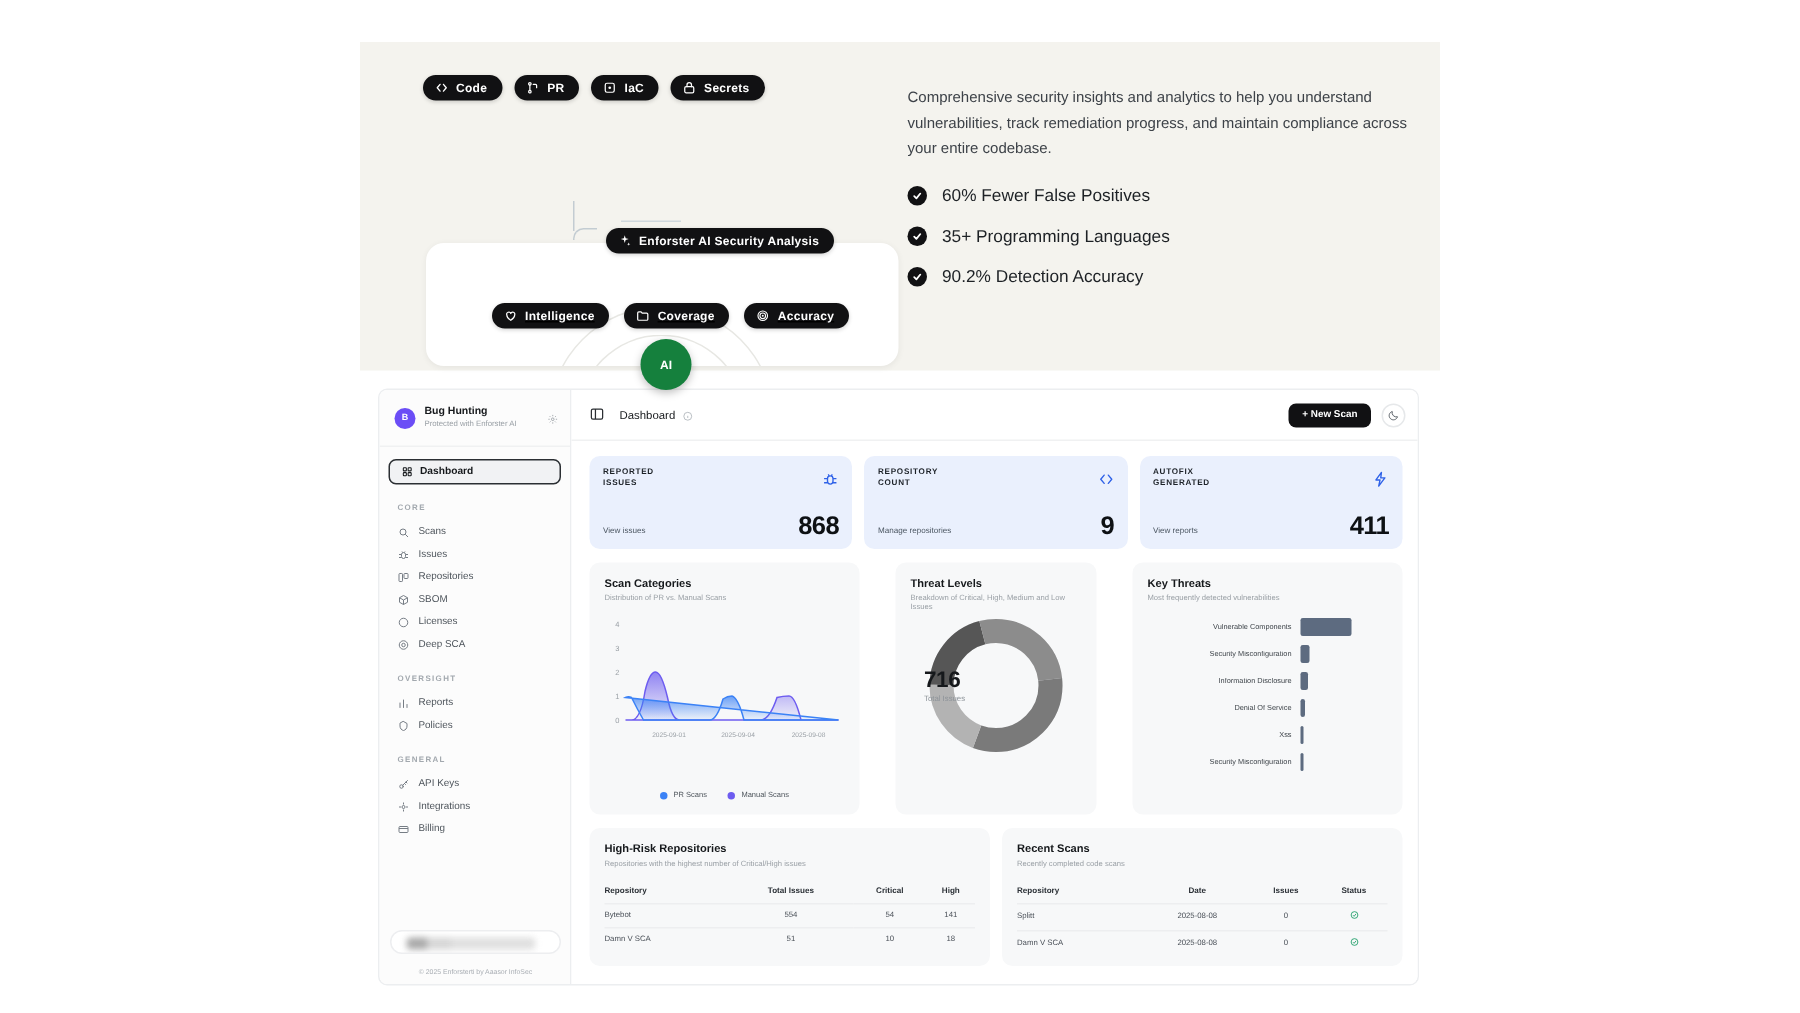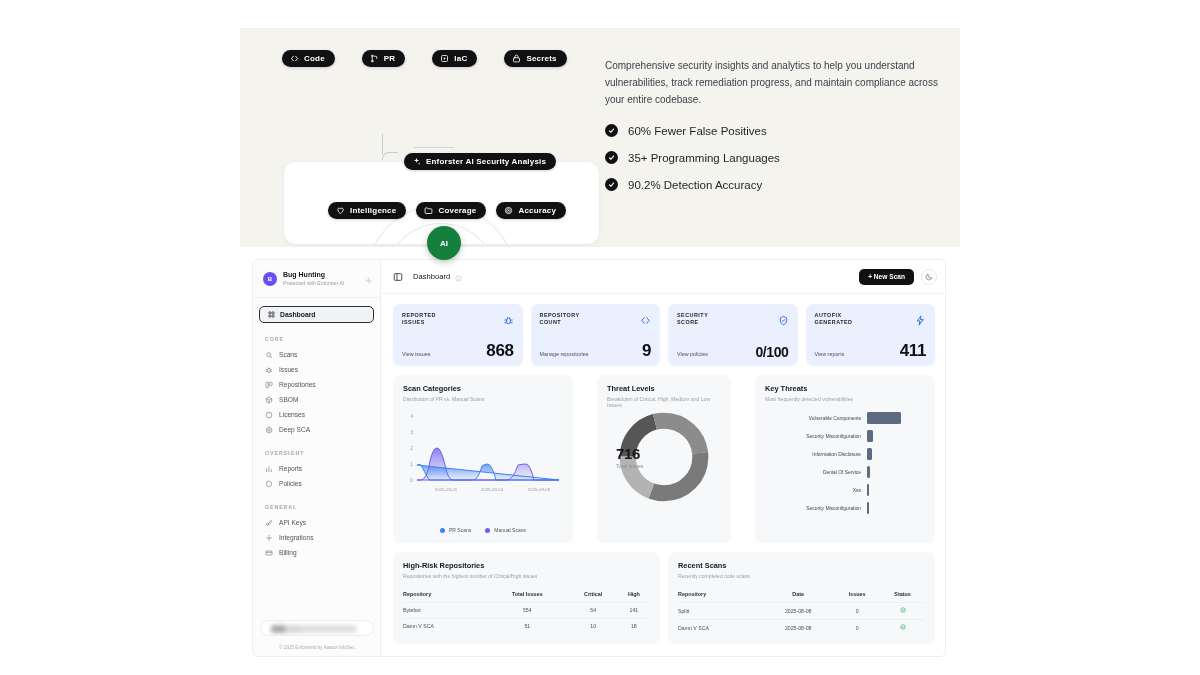--- a/index.html
+++ b/index.html
@@ -16,21 +16,21 @@
     position: absolute;
     left: 240px; top: 28px;
     width: 720px; height: 219px;
     background: #f4f3ee;
   }
   .hero-left {
     position: absolute; left: 22px; top: 22px;
     width: 330px; height: 180px;
   }
   .pill-row {
-    display: flex; gap: 27px; align-items: center;
+    display: flex; gap: 8px; align-items: center;
     margin-left: 20px;
   }
   .pill {
     display: inline-flex; align-items: center; gap: 5px;
     background: #111113; color: #ffffff;
     border-radius: 999px;
     padding: 4px 10px 4px 8px;
     font-size: 8px; font-weight: 600;
     letter-spacing: .2px;
     white-space: nowrap;
@@ -689,35 +689,20 @@
                   <polyline points="15 6 20 12 15 18"></polyline>
                 </svg>
           </span>
         </div>
         <div class="stat-bottom">
           <span class="stat-link">Manage repositories</span>
           <span class="stat-value">9</span>
         </div>
       </div>
 
-      <div class="stat-card">
-        <div class="stat-top">
-          <div class="stat-label">SECURITY SCORE</div>
-          <span class="stat-ico">
-            <svg width="11" height="11" viewBox="0 0 24 24" fill="none" stroke="currentColor" stroke-width="2" stroke-linejoin="round">
-                  <path d="M12 3l7 3.5v5.5c0 4.5-3 7.5-7 9-4-1.5-7-4.5-7-9V6.5z"></path>
-                  <polyline points="9 12 11.2 14 15 9.6"></polyline>
-                </svg>
-          </span>
-        </div>
-        <div class="stat-bottom">
-          <span class="stat-link">View policies</span>
-          <span class="stat-value small">0/100</span>
-        </div>
-      </div>
 
       <div class="stat-card">
         <div class="stat-top">
           <div class="stat-label">AUTOFIX GENERATED</div>
           <span class="stat-ico">
             <svg width="11" height="11" viewBox="0 0 24 24" fill="none" stroke="currentColor" stroke-width="2" stroke-linejoin="round">
                   <path d="M13 2L5 13h6l-2 9 9-12h-6z"></path>
                 </svg>
           </span>
         </div>

